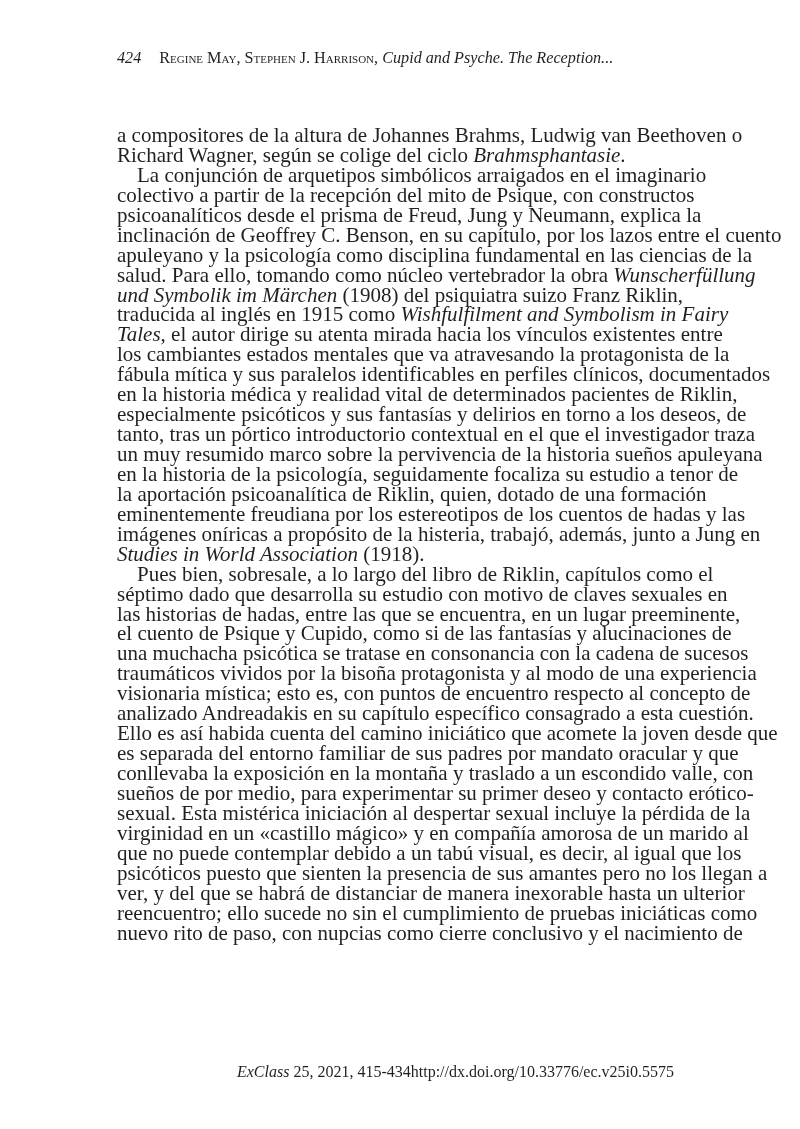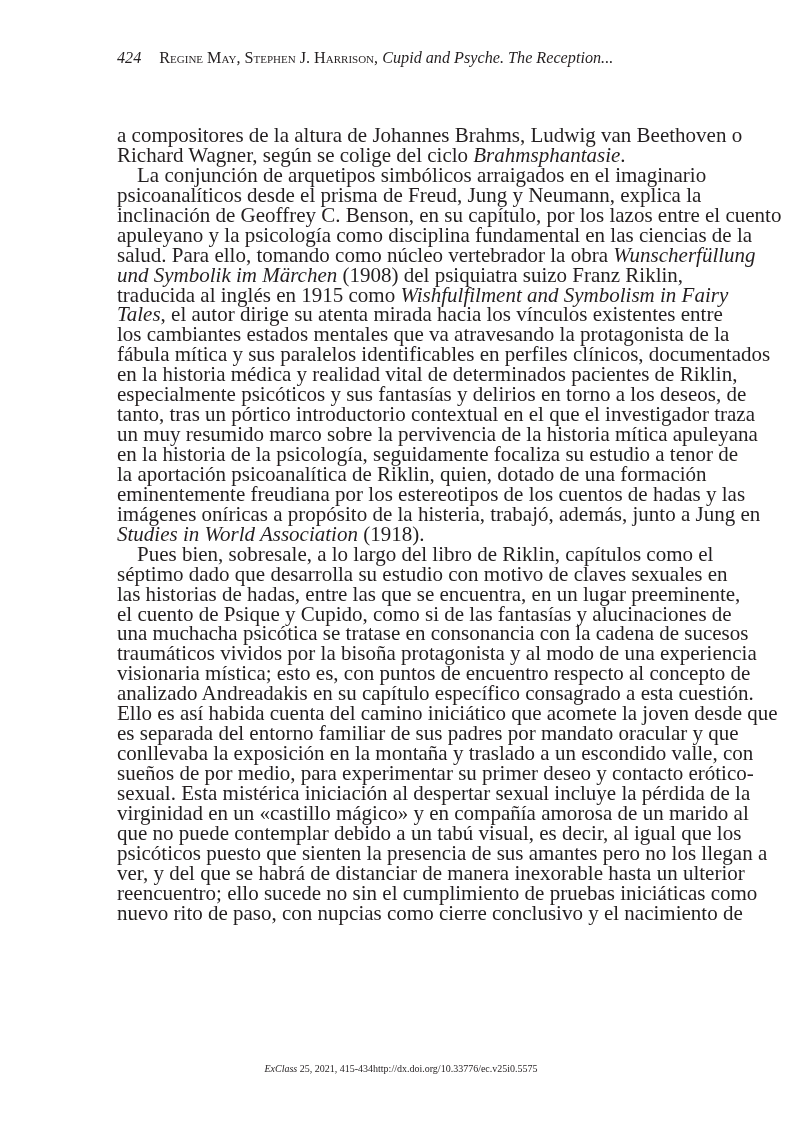--- a/index.html
+++ b/index.html
@@ -6,47 +6,48 @@
   body { width: 800px; height: 1129px; position: relative; overflow: hidden;
          font-family: "Liberation Serif", "DejaVu Serif", serif; color: #231f20; }
   .header { position: absolute; top: 49px; left: 117px; font-size: 16.2px; white-space: nowrap; }
   .header .pnum { display: inline-block; margin-right: 18px; font-style: italic; }
   .header .sc { font-variant: small-caps; }
   .header i { font-style: italic; text-align: center; }
   .body { position: absolute; top: 126px; left: 117px; width: 566px; font-size: 21px; line-height: 19.95px; }
   .line { display: block; height: 19.95px; white-space: nowrap; text-align: justify; text-align-last: justify; }
   .line.last { text-align-last: left; }
   .line.indent { padding-left: 20px; }
-  .footer { position: absolute; top: 1063px; left: 118px; width: 566px; font-size: 10px; display: flex; justify-content: center; }
+  .footer { position: absolute; top: 1063px; left: 108px; width: 566px; font-size: 16px; display: flex; justify-content: flex-end; }
   .footer i { font-style: italic; }
 </style>
 </head>
 <body>
 
 <div class="header">
   <span class="pnum">424</span><span class="sc">Regine May, Stephen J. Harrison,</span> <i>Cupid and Psyche. The Reception...</i>
 </div>
 
 <div class="body" id="body">
     <span class="line"><span>a compositores de la altura de Johannes Brahms, Ludwig van Beethoven o</span></span>
     <span class="line last"><span>Richard Wagner, según se colige del ciclo </span><i>Brahmsphantasie</i><span>.</span></span>
     <span class="line indent"><span>La conjunción de arquetipos simbólicos arraigados en el imaginario</span></span>
+    <span class="line"><span>colectivo a partir de la recepción del mito de Psique, con constructos</span></span>
     <span class="line"><span>psicoanalíticos desde el prisma de Freud, Jung y Neumann, explica la</span></span>
     <span class="line"><span>inclinación de Geoffrey C. Benson, en su capítulo, por los lazos entre el cuento</span></span>
     <span class="line"><span>apuleyano y la psicología como disciplina fundamental en las ciencias de la</span></span>
     <span class="line"><span>salud. Para ello, tomando como núcleo vertebrador la obra </span><i>Wunscherfüllung</i></span>
     <span class="line"><i>und Symbolik im Märchen</i><span> (1908) del psiquiatra suizo Franz Riklin,</span></span>
     <span class="line"><span>traducida al inglés en 1915 como </span><i>Wishfulfilment and Symbolism in Fairy</i></span>
     <span class="line"><i>Tales</i><span>, el autor dirige su atenta mirada hacia los vínculos existentes entre</span></span>
     <span class="line"><span>los cambiantes estados mentales que va atravesando la protagonista de la</span></span>
     <span class="line"><span>fábula mítica y sus paralelos identificables en perfiles clínicos, documentados</span></span>
     <span class="line"><span>en la historia médica y realidad vital de determinados pacientes de Riklin,</span></span>
     <span class="line"><span>especialmente psicóticos y sus fantasías y delirios en torno a los deseos, de</span></span>
     <span class="line"><span>tanto, tras un pórtico introductorio contextual en el que el investigador traza</span></span>
-    <span class="line"><span>un muy resumido marco sobre la pervivencia de la historia mítica apuleyana</span></span>
+    <span class="line"><span>un muy resumido marco sobre la pervivencia de la historia sueños apuleyana</span></span>
     <span class="line"><span>en la historia de la psicología, seguidamente focaliza su estudio a tenor de</span></span>
     <span class="line"><span>la aportación psicoanalítica de Riklin, quien, dotado de una formación</span></span>
     <span class="line"><span>eminentemente freudiana por los estereotipos de los cuentos de hadas y las</span></span>
     <span class="line"><span>imágenes oníricas a propósito de la histeria, trabajó, además, junto a Jung en</span></span>
     <span class="line last"><i>Studies in World Association</i><span> (1918).</span></span>
     <span class="line indent"><span>Pues bien, sobresale, a lo largo del libro de Riklin, capítulos como el</span></span>
     <span class="line"><span>séptimo dado que desarrolla su estudio con motivo de claves sexuales en</span></span>
     <span class="line"><span>las historias de hadas, entre las que se encuentra, en un lugar preeminente,</span></span>
     <span class="line"><span>el cuento de Psique y Cupido, como si de las fantasías y alucinaciones de</span></span>
     <span class="line"><span>una muchacha psicótica se tratase en consonancia con la cadena de sucesos</span></span>

